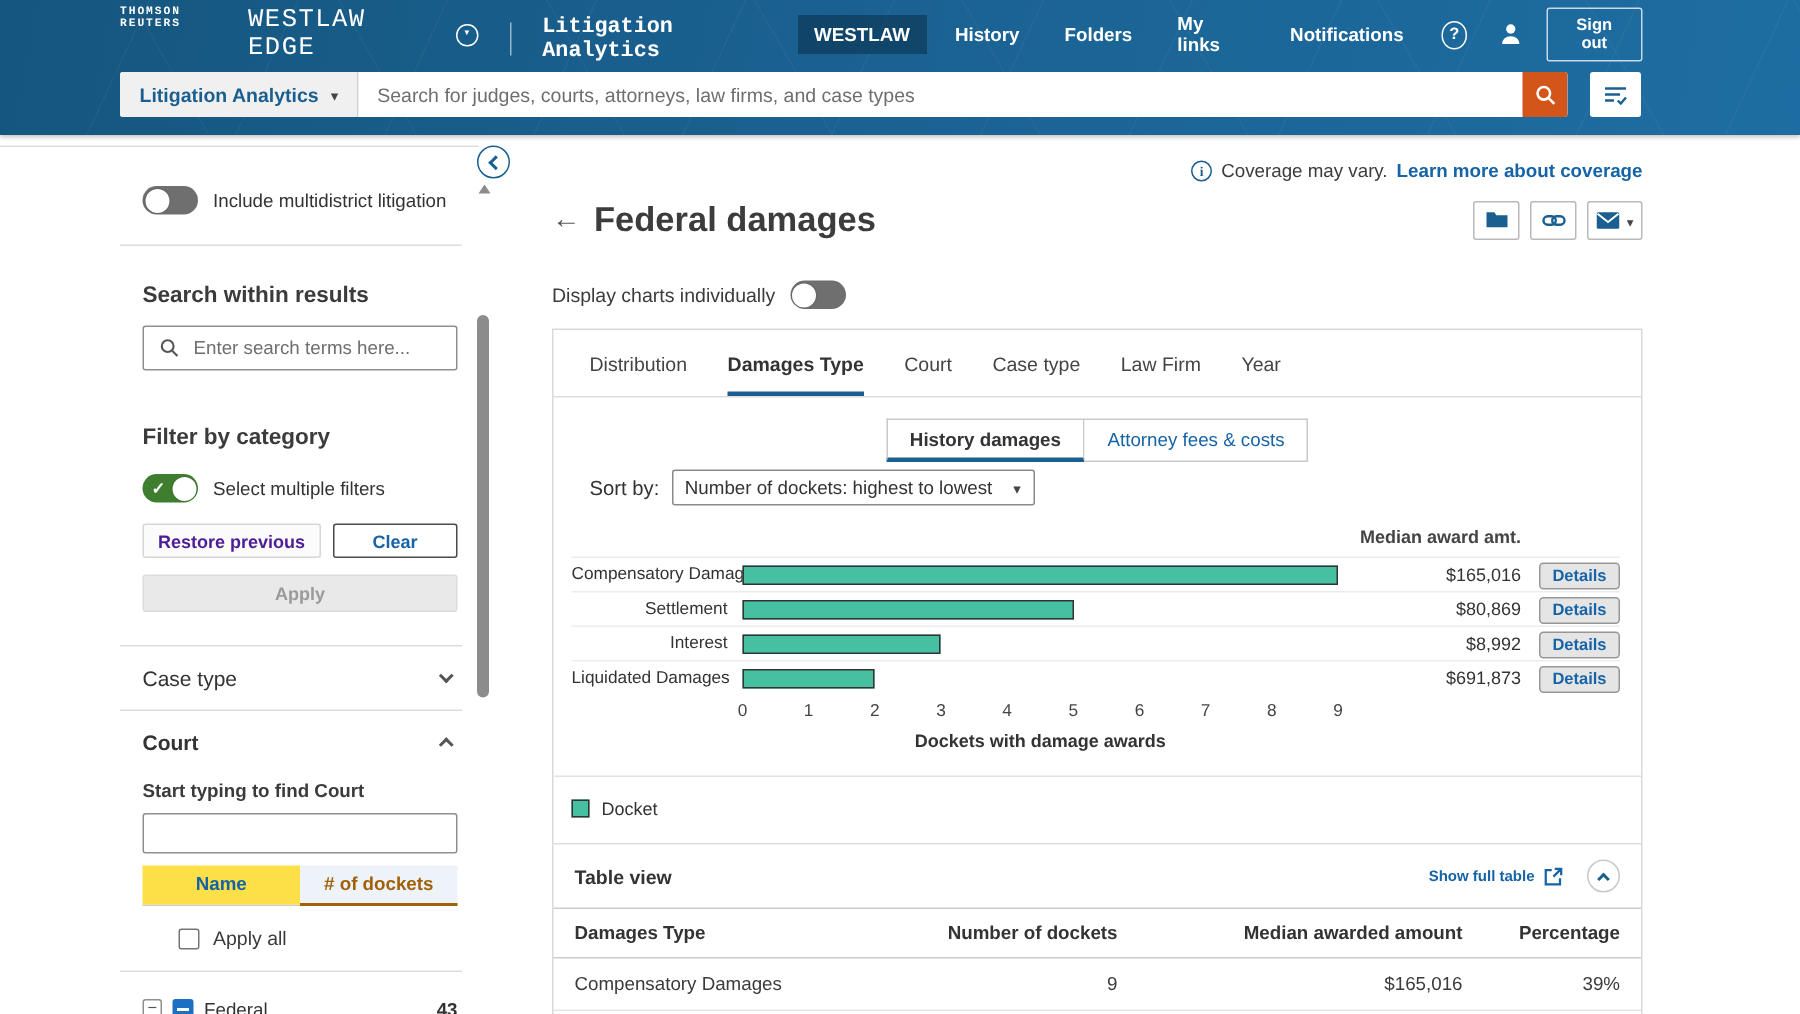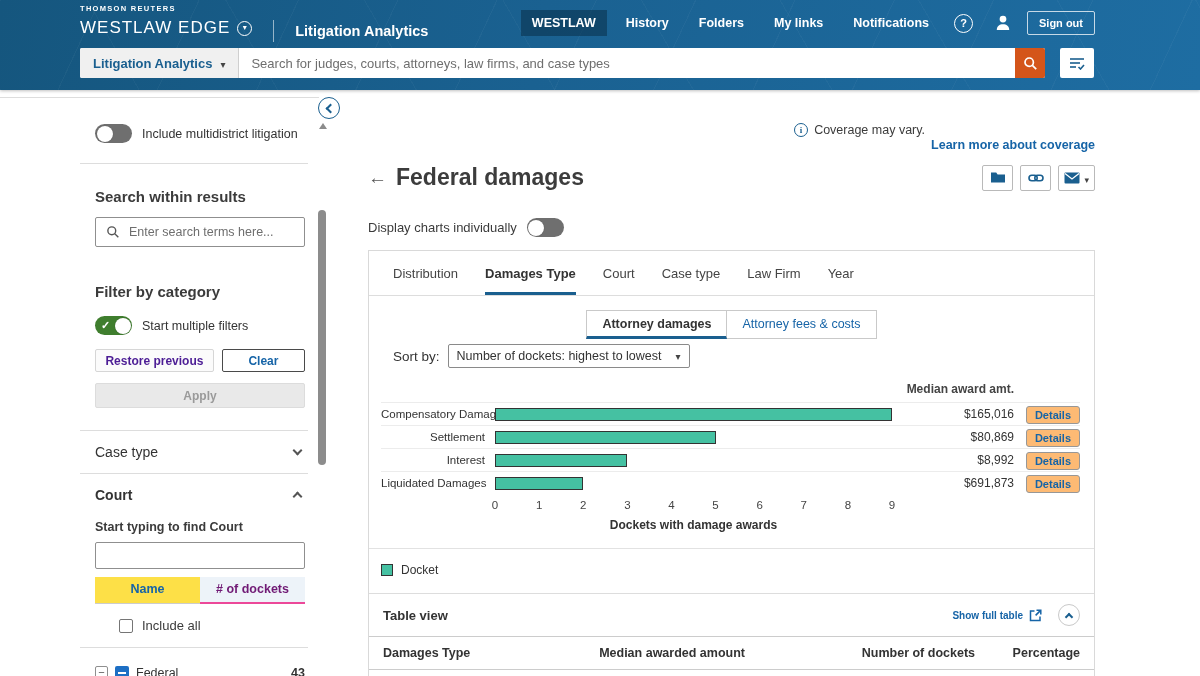--- a/index.html
+++ b/index.html
@@ -8,21 +8,21 @@
 
   
   .hdr { position:absolute; left:0; top:0; width:1200px; height:90px;
     background:
       repeating-linear-gradient(115deg, rgba(255,255,255,0.035) 0 1px, transparent 1px 90px),
       repeating-linear-gradient(60deg, rgba(255,255,255,0.03) 0 1px, transparent 1px 120px),
       linear-gradient(100deg,#15567e 0%, #1a6191 45%, #1e6da2 100%);
     box-shadow:0 1px 3px rgba(0,0,0,0.25); z-index:5; }
   .hdr-top { position:absolute; left:80px; right:105px; top:0; height:46px;
     display:flex; align-items:center; }
-  .brand { display:flex; flex-direction:column; color:#fff; }
+  .brand { display:flex; flex-direction:row; color:#fff;font-family:Liberation Mono, monospace; }
   .eyebrow { font-size:7.5px; letter-spacing:1.3px; font-weight:700; margin-bottom:1px; }
   .logo-row { display:flex; align-items:center; gap:7px; }
   .logo { font-size:17px; letter-spacing:1px; font-weight:400; color:#fff; }
   .logo-caret { width:15px; height:15px; border:1.4px solid #fff; border-radius:50%;
     display:flex; align-items:center; justify-content:center; }
   .logo-caret::after { content:"▾"; font-size:8px; color:#fff; line-height:1; }
   .brand-sep { width:1px; height:22px; background:rgba(255,255,255,0.55); margin:6px 0 0 14px; }
   .product { color:#fff; font-size:14.5px; font-weight:700; margin:6px 0 0 14px; }
   .nav { margin-left:auto; display:flex; align-items:center; gap:8px; }
   .nav-item { color:#fff; font-size:12.5px; font-weight:700; padding:6px 11px; cursor:pointer; }
@@ -97,22 +97,22 @@
   .acc-row { display:flex; align-items:center; justify-content:space-between;
     padding:13px 4px 13px 0; cursor:pointer; }
   .acc-label { font-size:14px; color:#333; }
   .acc-label.b { font-weight:700; }
   .find-label { font-size:12.5px; font-weight:700; margin:4px 0 8px; }
   .find-input { width:100%; height:27px; border:1px solid #8f8f8f; border-radius:2px;
     font-size:12.5px; padding:0 8px; font-family:"Liberation Sans",sans-serif; }
   .seg-tabs { display:flex; margin-top:8px; border-bottom:1px solid #ccc; }
   .seg-tab { flex:1; text-align:center; font-size:12.5px; padding:5px 0 6px; cursor:pointer; }
   .seg-tab.inactive { color:#1664a7; font-weight:700; background:#fde047; }
-  .seg-tab.active { color:#701a75; font-weight:700; background:#edf3f9;
-    border-bottom:2px solid #ec4899; margin-bottom:-1px; }
+  .seg-tab.active { color:#a16207; font-weight:700; background:#edf3f9;
+    border-bottom:2px solid #a16207; margin-bottom:-1px; }
   .selall-row { display:flex; align-items:center; gap:9px; margin:14px 0 14px 24px; }
   .cb-empty { width:14px; height:14px; border:1px solid #757575; border-radius:2px; background:#fff; }
   .selall-label { font-size:13px; }
   .tree { margin-top:13px; }
   .trow { display:flex; align-items:center; gap:7px; height:23px; }
   .expander { width:13px; height:13px; border:1px solid #8f8f8f; border-radius:2px;
     background:#fff; display:flex; align-items:center; justify-content:center; cursor:pointer; flex:0 0 auto; }
   .expander::after { content:"−"; font-size:11px; color:#555; line-height:1; }
   .cb { width:14px; height:14px; border-radius:2px; background:#1d6fc4; display:flex;
     align-items:center; justify-content:center; cursor:pointer; flex:0 0 auto; }
@@ -121,21 +121,21 @@
   .tcount { font-size:12.5px; color:#333; font-weight:700; }
 
   
   .main { position:absolute; left:368px; top:90px; width:727px; }
   .coverage { display:flex; align-items:center; justify-content:flex-end; gap:6px;
     margin-top:17px; font-size:12.5px; }
   .info-icon { width:14px; height:14px; border:1.3px solid #1a5f8f; border-radius:50%;
     display:flex; align-items:center; justify-content:center; flex:0 0 auto; }
   .info-icon::after { content:"i"; color:#1a5f8f; font-size:9px; font-weight:700;
     font-family:"Liberation Serif",serif; }
-  .coverage-link { color:#1664a7; font-weight:700; cursor:pointer;margin-top:31px; }
+  .coverage-link { color:#1664a7; font-weight:700; cursor:pointer; }
   .title-row { display:flex; align-items:center; margin-top:12px; }
   .back-arrow { font-size:19px; color:#555; cursor:pointer; margin-right:9px; }
   .back-arrow::after { content:"←"; }
   .page-title { font-size:23px; font-weight:700; color:#3c3c3c; }
   .title-icons { margin-left:auto; display:flex; gap:7px; }
   .icon-btn { height:26px; min-width:31px; border:1px solid #b9b9b9; border-radius:2px;
     background:#fff; display:flex; align-items:center; justify-content:center; gap:4px;
     cursor:pointer; padding:0 5px; }
   .mail-caret::after { content:"▾"; font-size:9px; color:#444; }
   .disp-row { display:flex; align-items:center; gap:10px; margin-top:27px; }
@@ -163,21 +163,21 @@
   .crow.data { min-height:23px; border-top:1px solid #ececec; }
   .crow.data:last-of-type { border-bottom:1px solid #ececec; }
   .median-hdr { font-size:12px; font-weight:700; color:#444; text-align:right;
     padding-bottom:6px; }
   .clabel { font-size:11.5px; color:#333; text-align:right; white-space:nowrap; }
   .ctrack { height:100%; display:flex; align-items:center; }
   .cbar { height:13px; background:#45c1a2; border:1px solid #333; }
   .cval { font-size:12px; color:#333; text-align:right; }
   .cbtn { text-align:right; }
   .details { font-family:"Liberation Sans",sans-serif; font-size:11px; font-weight:700;
-    color:#1664a7; background:#fdba74; border:1px solid #979797; border-radius:3px;
+    color:#1664a7; background:#e5e5e5; border:1px solid #979797; border-radius:3px;
     padding:2px 8px; cursor:pointer; }
   .axis { position:relative; height:16px; margin-top:5px; }
   .axis .tick { position:absolute; transform:translateX(-50%); font-size:11.5px; color:#444; }
   .xlabel { font-size:12px; font-weight:700; color:#333; text-align:center; margin-top:3px; }
   .chart-div { border-top:1px solid #e2e2e2; margin-top:16px; }
   .legend { display:flex; align-items:center; gap:8px; padding:14px 0 16px 12px; }
   .legend-swatch { width:12px; height:12px; background:#45c1a2; border:1px solid #333; }
   .legend-label { font-size:12px; color:#333; }
 
   .tv-hdr { border-top:1px solid #ddd; display:flex; align-items:center; padding:10px 14px; }
@@ -270,21 +270,21 @@
       <line x1="9.4" y1="9.4" x2="13.2" y2="13.2" stroke="#555" stroke-width="1.5"></line>
     </svg>
     <input placeholder="Enter search terms here..." style="">
   </div>
 
   <div class="sb-h filter-h">Filter by category</div>
   <div class="sb-row multi-row">
     <span class="tg on">
         <span class="knob"></span>
       </span>
-    <span class="tg-label">Start multiple filters</span>
+    <span class="tg-label">Select multiple filters</span>
   </div>
   <div class="btn-pair">
     <button class="btn btn-restore">Restore previous</button>
     <button class="btn btn-clear">Clear</button>
   </div>
   <button class="btn btn-apply">Apply</button>
 
   <div class="sb-divider"></div>
   <div class="acc-row">
     <span class="acc-label">Case type</span>
@@ -299,21 +299,21 @@
   <div class="find-label">Start typing to find Court</div>
   <input class="find-input" style="">
 
   <div class="seg-tabs">
     <span class="seg-tab inactive">Name</span>
     <span class="seg-tab active"># of dockets</span>
   </div>
 
   <div class="selall-row">
     <span class="cb-empty"></span>
-    <span class="selall-label">Include all</span>
+    <span class="selall-label">Apply all</span>
   </div>
   <div class="sb-divider"></div>
 
   <div class="tree">
     <div class="trow lvl0">
       <span class="expander"></span>
       <span class="cb ind"></span>
       <span class="tlabel">Federal</span>
       <span class="tcount">43</span>
     </div>
@@ -364,21 +364,21 @@
     <div class="tabs">
       <span class="tab">Distribution</span>
       <span class="tab active">Damages Type</span>
       <span class="tab">Court</span>
       <span class="tab">Case type</span>
       <span class="tab">Law Firm</span>
       <span class="tab">Year</span>
     </div>
 
     <div class="segments">
-      <span class="segment active">Attorney damages</span>
+      <span class="segment active">History damages</span>
       <span class="segment inactive">Attorney fees &amp; costs</span>
     </div>
 
     <div class="sort-row">
       <span class="sort-label">Sort by:</span>
       <span class="sort-select">
         <span>Number of dockets: highest to lowest</span>
         <span class="sel-caret"></span>
       </span>
     </div>
@@ -466,22 +466,22 @@
           </svg>
         </span>
         <span class="tv-collapse">
           <span class="chev up"></span>
         </span>
       </span>
     </div>
 
     <div class="t-grid t-head">
       <div>Damages Type</div>
+      <div>Number of dockets</div>
       <div>Median awarded amount</div>
-      <div>Number of dockets</div>
       <div>Percentage</div>
     </div>
     <div class="t-grid t-row">
       <div>Compensatory Damages</div>
       <div>9</div>
       <div>$165,016</div>
       <div>39%</div>
     </div>
     <div class="t-grid t-row">
       <div>Settlement</div>

